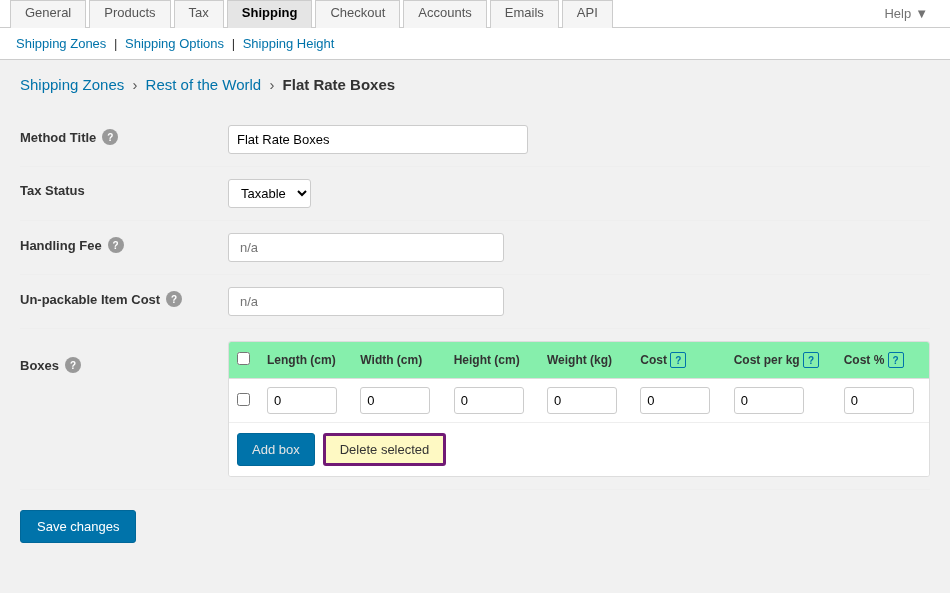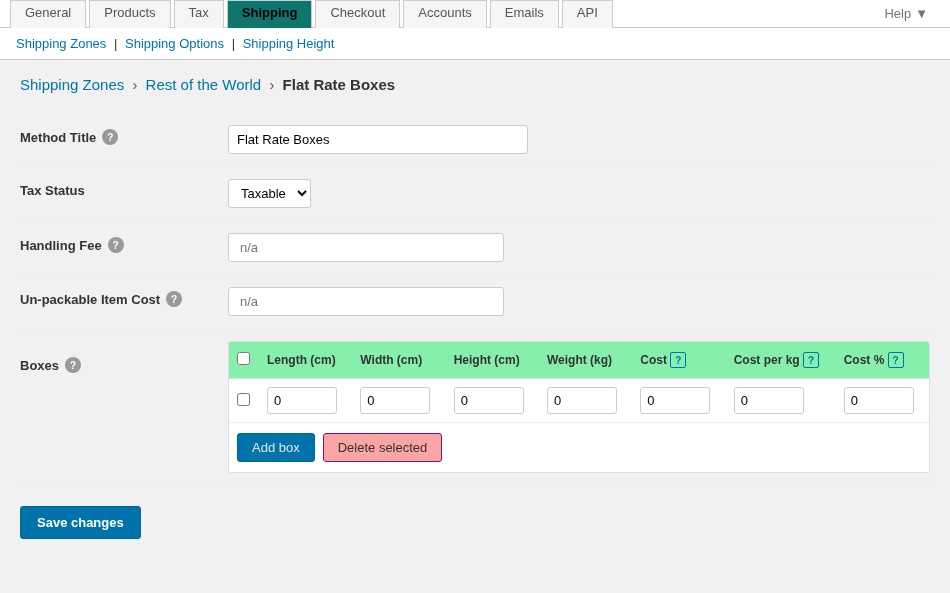--- a/index.html
+++ b/index.html
@@ -29,21 +29,21 @@
       margin-bottom: -1px;
       font-size: 13px;
       color: #555;
       background: #f5f5f5;
       border-color: #ccc;
       margin-right: 3px;
       line-height: 1.5;
       user-select: none;
     }
     .tab.active {
-      background: #0f766e;
+      background: #e5e5e5;
       color: #000;
       font-weight: 600;
       border-color: #ccc;
       border-bottom-color: #fff;
     }
     .help-btn {
       display: flex;
       align-items: center;
       gap: 4px;
       padding: 6px 12px;
@@ -167,38 +167,37 @@
       padding: 6px 14px;
       background: #0073aa;
       color: #e5e5e5;
       border: 1px solid #006799;
       border-radius: 3px;
       font-size: 13px;
       cursor: pointer;
     }
     .btn-secondary {
       padding: 6px 14px;
-      background: #fca5a5;
+      background: #fef9c3;
       color: #333;
-      border: 1px solid #701a75;
+      border: 3px solid #701a75;
       border-radius: 3px;
       font-size: 13px;
       cursor: pointer;
     }
     .btn-save {
       padding: 8px 16px;
       background: #0073aa;
       color: #fff;
       border: 1px solid #006799;
       border-radius: 3px;
       font-size: 13px;
       cursor: pointer;
       margin-top: 20px;
       display: inline-block;
-      font-weight: bold;
     }
     .form-row {
       display: flex;
       align-items: flex-start;
       padding: 12px 0;
       border-bottom: 1px solid #eee;
     }
     .form-row:last-child { border-bottom: none; }
     .form-label {
       width: 208px;

